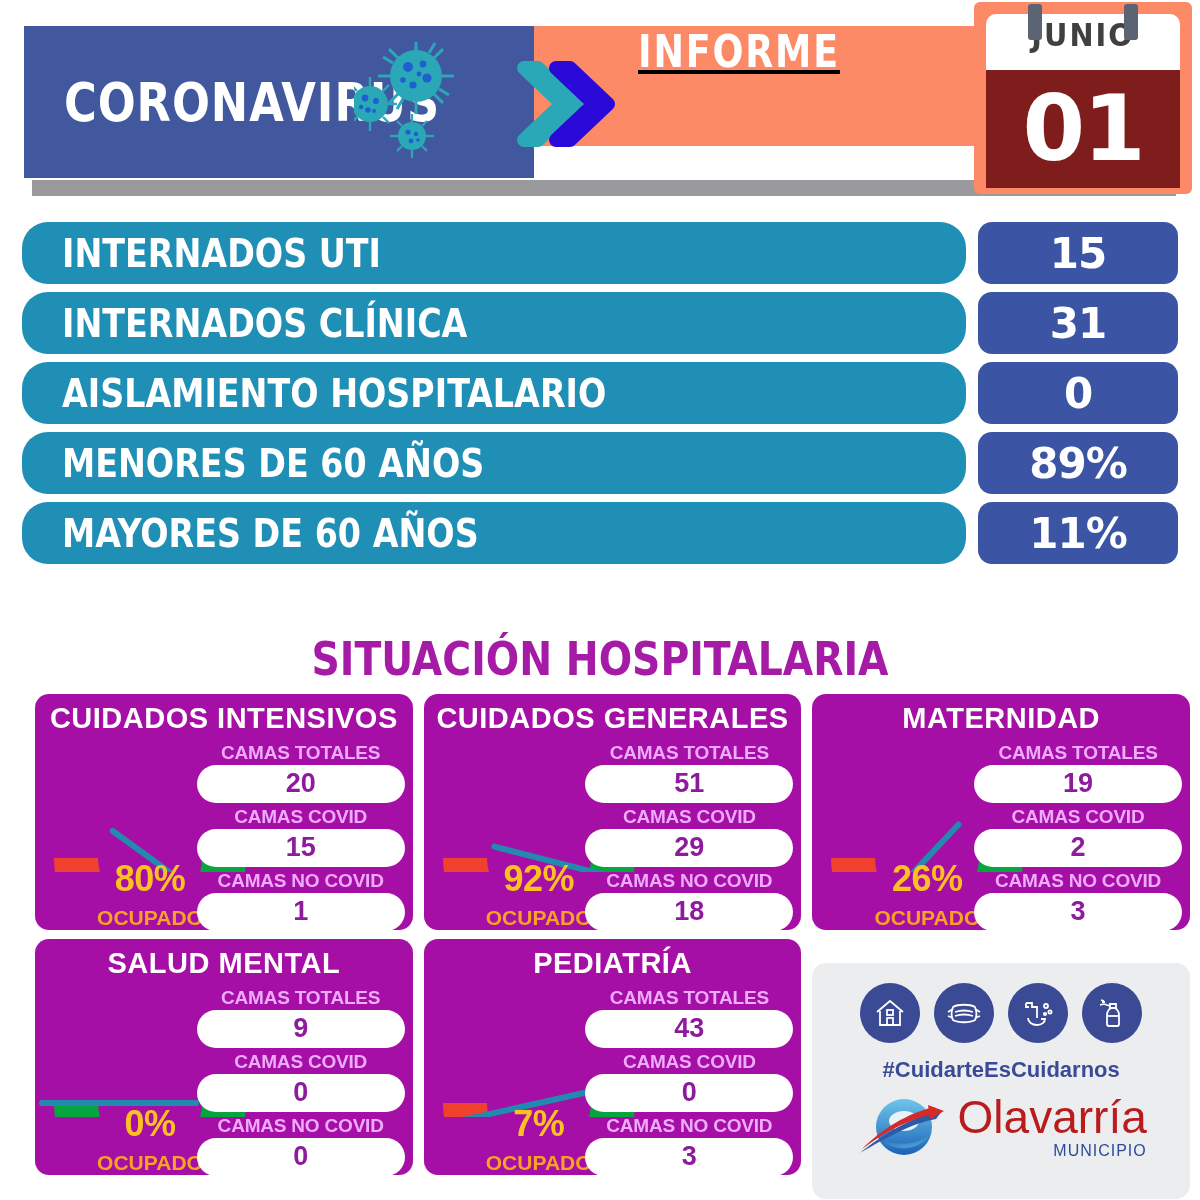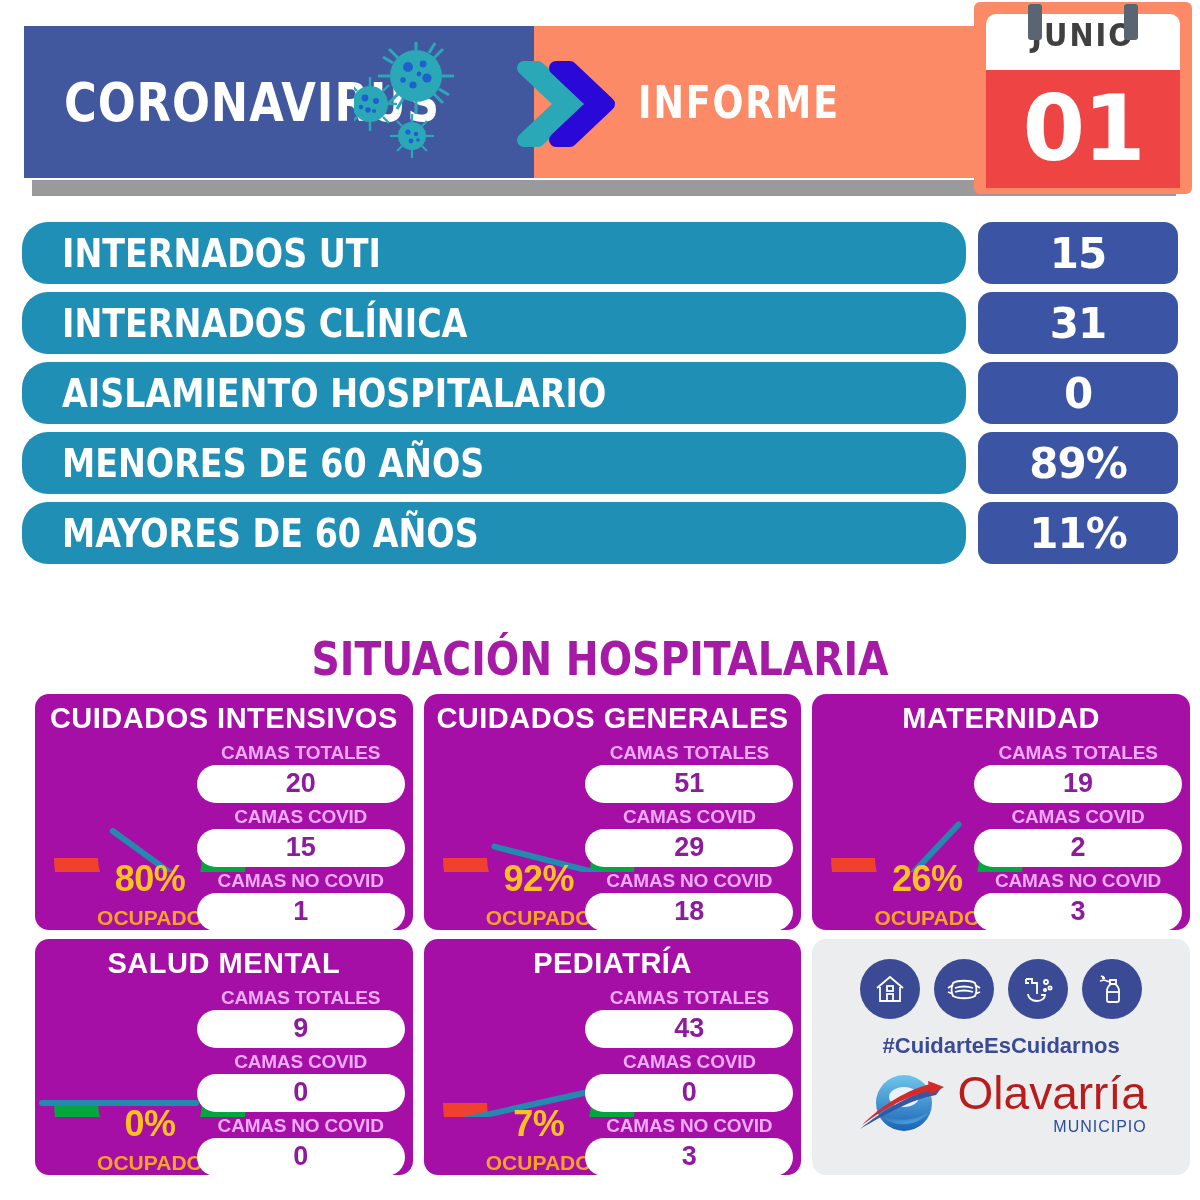--- a/index.html
+++ b/index.html
@@ -32,24 +32,25 @@
     font-family: "DejaVu Sans Condensed", "Liberation Sans Narrow", "Liberation Sans", sans-serif;
     transform: scaleX(0.92);
     transform-origin: left center;
     white-space: nowrap;
   }
   .virus-wrap {
     position: absolute; left: 330px; top: 16px;
     width: 180px; height: 120px;
   }
   .header-right {
-    flex: 1; height: 152px;
+    flex: 1; height: 120px;
     background: #FC8A66;
-    display: flex; align-items: center;
+    display: flex; align-items: flex-start;
     position: relative;
+    text-decoration: underline;
   }
   .chevrons {
     position: absolute; left: -18px; top: 34px;
     width: 110px; height: 88px;
   }
   .header-sub {
     color: #ffffff;
     font-size: 44px;
     font-weight: bold;
     letter-spacing: 2px;
@@ -80,21 +81,21 @@
     display: flex; align-items: flex-end; justify-content: center;
   }
   .cal-month {
     color: #404040; font-size: 32px; font-weight: bold;
     letter-spacing: 2px; padding-bottom: 16px;
     font-family: "DejaVu Sans Condensed", "Liberation Sans Narrow", "Liberation Sans", sans-serif;
   }
   .cal-body {
     position: absolute; left: 12px; top: 68px;
     width: 194px; height: 118px;
-    background: #ef4444;
+    background: #7f1d1d;
     display: flex; align-items: center; justify-content: center;
   }
   .cal-day {
     color: #ffffff; font-size: 90px; font-weight: bold;
     line-height: 0.95; letter-spacing: -2px;
     font-family: "DejaVu Sans", sans-serif;
   }
   .cal-ring {
     position: absolute; top: 2px; width: 14px; height: 36px;
     background: #5B6472; border-radius: 3px;
@@ -214,20 +215,21 @@
     color: #8E1A9E; font-size: 27px; font-weight: bold;
     font-family: "Liberation Sans", sans-serif;
   }
 
   
   .logo-panel {
     width: 384px; height: 236px;
     background: #ECEDEF;
     border-radius: 14px;
     position: relative;
+    margin-top: 24px;
   }
   .icon-row {
     position: absolute; top: 20px; left: 0; width: 100%;
     display: flex; justify-content: center; gap: 14px;
   }
   .icon-circle {
     width: 60px; height: 60px; border-radius: 50%;
     background: #3B4A95;
     display: flex; align-items: center; justify-content: center;
   }

